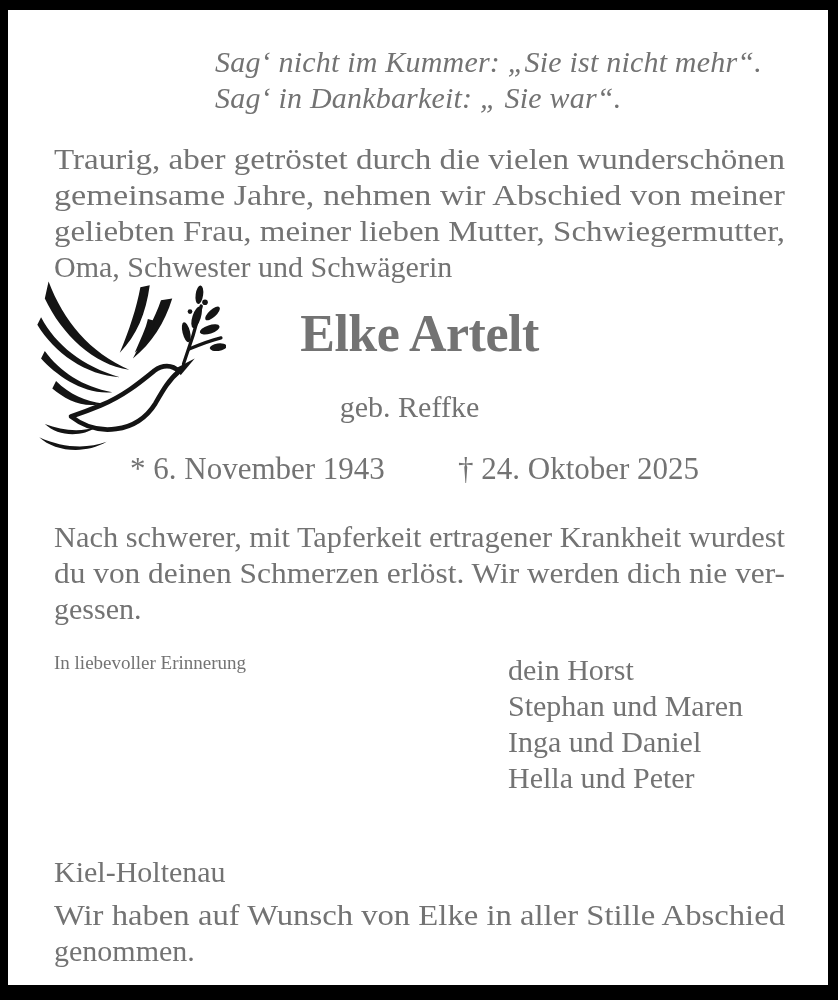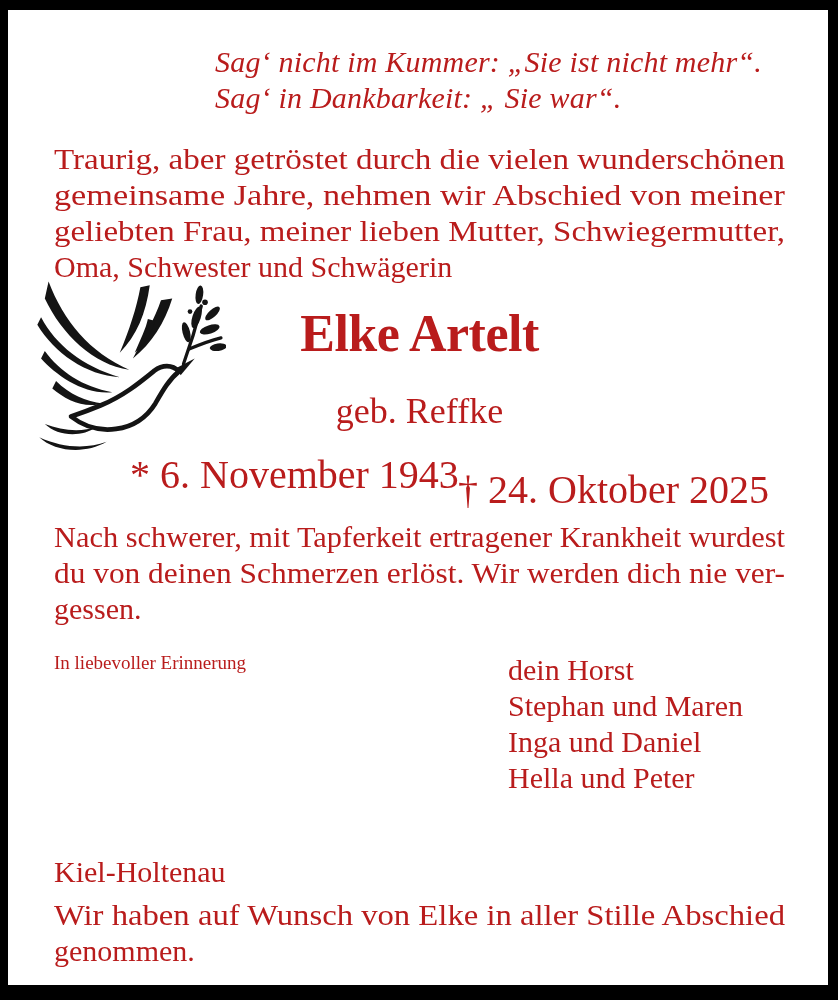--- a/index.html
+++ b/index.html
@@ -1,34 +1,34 @@
 <!DOCTYPE html>
 <html><head>
 <meta charset="utf-8">
 <style>
   html,body{margin:0;padding:0;background:#222;}
   .canvas{
     position:relative;width:838px;height:1000px;background:#000;
-    font-family:"Liberation Serif","DejaVu Serif",serif;color:#b91c1c;
+    font-family:"Liberation Serif","DejaVu Serif",serif;color:#737373;
     overflow:hidden;
   }
   .sheet{position:absolute;left:8px;top:10px;width:820px;height:975px;background:#ffffff;}
   .quote{position:absolute;left:207px;top:34px;font-style:italic;font-size:30px;line-height:36px;letter-spacing:.2px;}
   .para{position:absolute;left:46px;width:731px;font-size:30px;line-height:36px;}
   .p1{top:131px}
   .p2{top:509px}
   .p3{top:887px}
   .ln{display:block;height:36px;}
   .fit{display:inline-block;white-space:nowrap;transform-origin:0 50%;}
   .name{position:absolute;left:46px;top:282px;width:731px;text-align:center;
         font-weight:bold;font-size:52px;line-height:84px;letter-spacing:-.5px;}
-  .maiden{position:absolute;left:46px;top:380px;width:731px;text-align:center;font-size:36px;}
-  .date{position:absolute;top:441px;font-size:40px;white-space:nowrap;}
+  .maiden{position:absolute;left:36px;top:380px;width:731px;text-align:center;font-size:30px;}
+  .date{position:absolute;top:441px;font-size:31px;white-space:nowrap;}
   .birth{left:122px;}
-  .death{left:450px;margin-top:15px;}
+  .death{left:450px;}
   .memlabel{position:absolute;left:46px;top:642px;font-size:19px;}
   .names{position:absolute;left:500px;top:642px;font-size:30px;line-height:36px;}
   .location{position:absolute;left:46px;top:845px;font-size:30px;}
   .dove{position:absolute;left:28px;top:266px;}
 </style>
 </head>
 <body>
 
 <div class="canvas">
   <div class="sheet">

